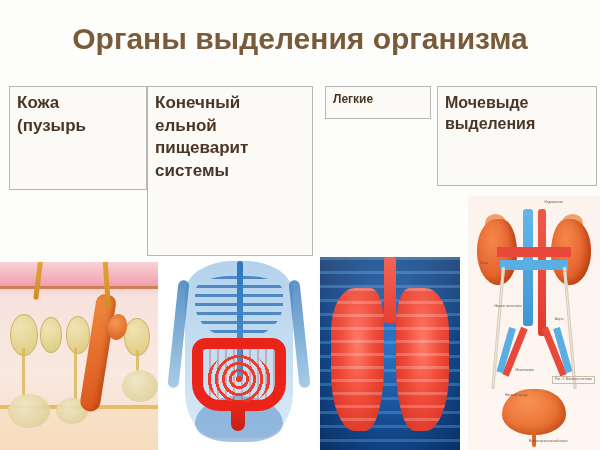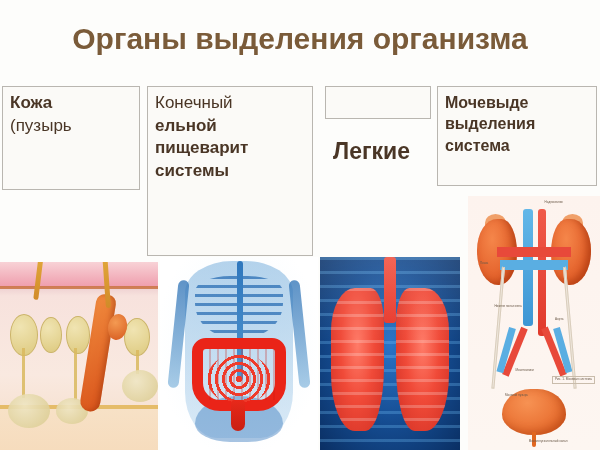--- a/index.html
+++ b/index.html
@@ -41,28 +41,28 @@
     box-sizing: border-box;
     border: 1px solid #b9b6b0;
     background: #fbfaf7;
     padding: 5px 7px 4px 7px;
     color: #4a3626;
     line-height: 1.33;
     font-size: 17px;
   }
   .label-box .ln { display: block; white-space: nowrap; }
   .ln.b { font-weight: bold; }
-  .ln.r { font-weight: normal; }
-
-  #box-skin      { left: 2px;   top: 86px;  width: 138px; height: 104px; }
+  .ln.r { font-weight: bold; }
+
+  #box-skin      { left: 9px;   top: 86px;  width: 138px; height: 104px; }
   #box-digestive { left: 147px; top: 86px;  width: 166px; height: 170px; }
   #box-lungs     { left: 325px; top: 86px;  width: 106px; height: 33px;  }
   #box-urinary   { left: 437px; top: 86px;  width: 160px; height: 100px; }
 
-  #box-lungs .ln { font-size: 23px; margin-top: 44px; }
+  #box-lungs .ln { font-size: 12px; }
   #box-urinary .ln { font-size: 16px; }
   #box-digestive .ln { font-size: 17px; }
   #box-skin .ln { font-size: 17px; }
 
   
   .img-panel {
     position: absolute;
     overflow: hidden;
   }
   #img-skin      { left: 0px;   top: 262px; width: 158px; height: 188px; }
@@ -328,21 +328,20 @@
   <span class="ln b">системы</span>
 </div>
 
 <div class="label-box" id="box-lungs">
   <span class="ln b">Легкие</span>
 </div>
 
 <div class="label-box" id="box-urinary">
   <span class="ln b">Мочевыде</span>
   <span class="ln b">выделения</span>
-  <span class="ln b">система</span>
 </div>
 
 <div class="img-panel" id="img-skin">
   <div class="skin-bg"></div>
   <div class="epidermis"></div>
   <div class="dermis-line"></div>
   <div class="subcut"></div>
   <div class="fatline"></div>
   <div class="gland g1"></div>
   <div class="gland g2"></div>

